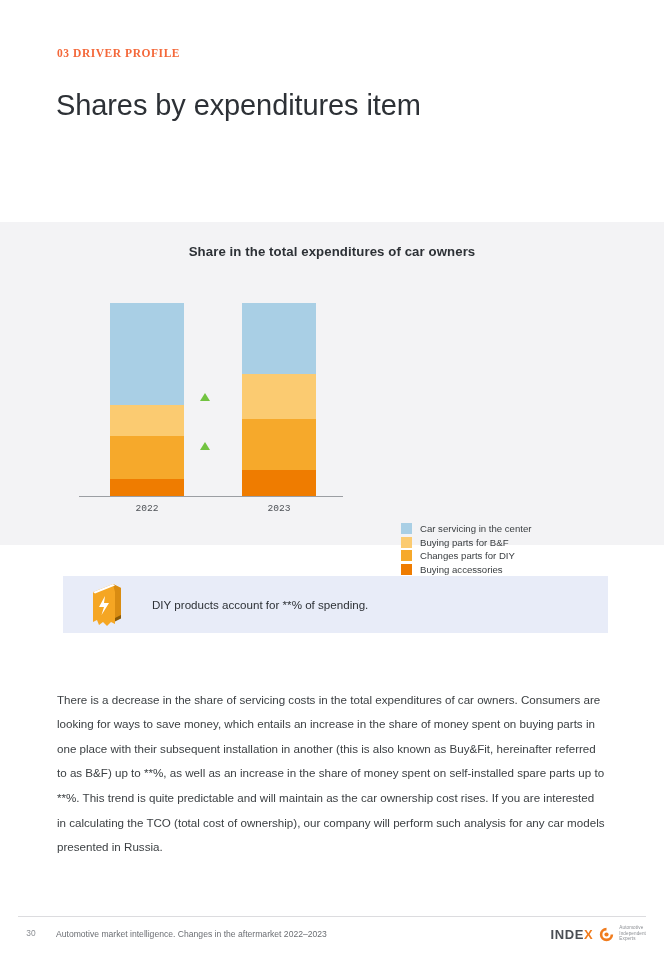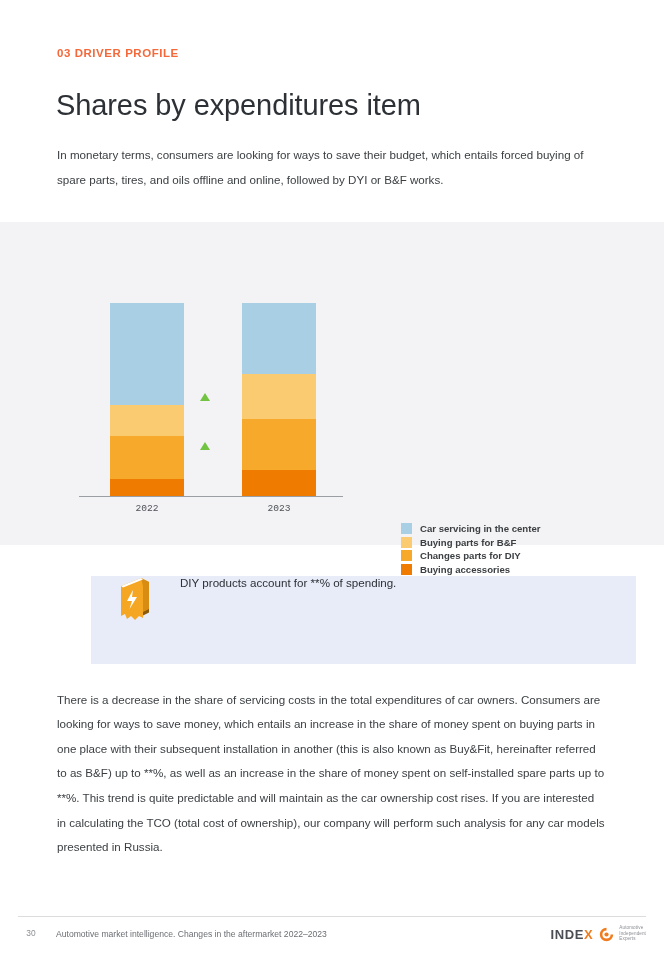--- a/index.html
+++ b/index.html
@@ -20,20 +20,21 @@
 
   
   .eyebrow {
     position: absolute;
     left: 57px; top: 47px;
     font-size: 11.5px;
     font-weight: bold;
     letter-spacing: 0.55px;
     color: #f4683a;
     text-transform: uppercase;
+    font-family: Liberation Serif, serif;
   }
   .title {
     position: absolute;
     left: 56px; top: 70px;
     font-size: 29px;
     font-weight: normal;
     color: #2d3136;
     letter-spacing: -0.1px;
   }
   .intro {
@@ -98,21 +99,21 @@
     position: absolute;
     width: 0; height: 0;
     border-left: 5px solid transparent;
     border-right: 5px solid transparent;
     border-bottom: 8px solid #72c341;
   }
 
   
   .legend {
     position: absolute;
-    left: 401px; top: 300px; font-weight: bold;
+    left: 401px; top: 300px;
   }
   .legend-row {
     display: flex;
     align-items: center;
     height: 13.6px;
   }
   .legend-swatch {
     width: 11px; height: 11px;
     margin-right: 8px;
     flex: 0 0 auto;
@@ -120,24 +121,24 @@
   .legend-label {
     font-size: 9.6px;
     color: #3c4043;
     white-space: nowrap;
   }
 
   
   .callout {
     position: absolute;
     left: 63px; top: 576px;
-    width: 545px; height: 88px;
+    width: 545px; height: 57px;
     background: #e8ecf8;
     display: flex;
-    margin-left: 28px;
+    align-items: center;
   }
   .callout-icon {
     margin-left: 24px;
     width: 40px; height: 46px;
     flex: 0 0 auto;
   }
   .callout-text {
     margin-left: 25px;
     font-size: 11.6px;
     color: #2d3136;
@@ -199,24 +200,24 @@
     letter-spacing: 0.1px;
   }
 </style>
 </head>
 <body>
 
 <div class="page">
 
   <div class="eyebrow">03 DRIVER PROFILE</div>
   <h1 class="title">Shares by expenditures item</h1>
-  <p class="intro">In monetary terms, consumers are looking for ways to save their budget, which entails forced buying of spare parts, tires, and oils offline and online, followed by DYI or B&amp;F works.</p>
 
   <div class="chart-band">
 
+    <div class="chart-title">Share in the total expenditures of car owners</div>
 
     <div class="plot">
       <div class="axis-line"></div>
 
       <div class="bar bar-2022">
         <div class="seg" style="background:#a9cfe5;height:102px"></div>
         <div class="seg" style="background:#fbcb71;height:31px"></div>
         <div class="seg" style="background:#f6a92b;height:43px"></div>
         <div class="seg" style="background:#ef7c00;height:17px"></div>
       </div>

